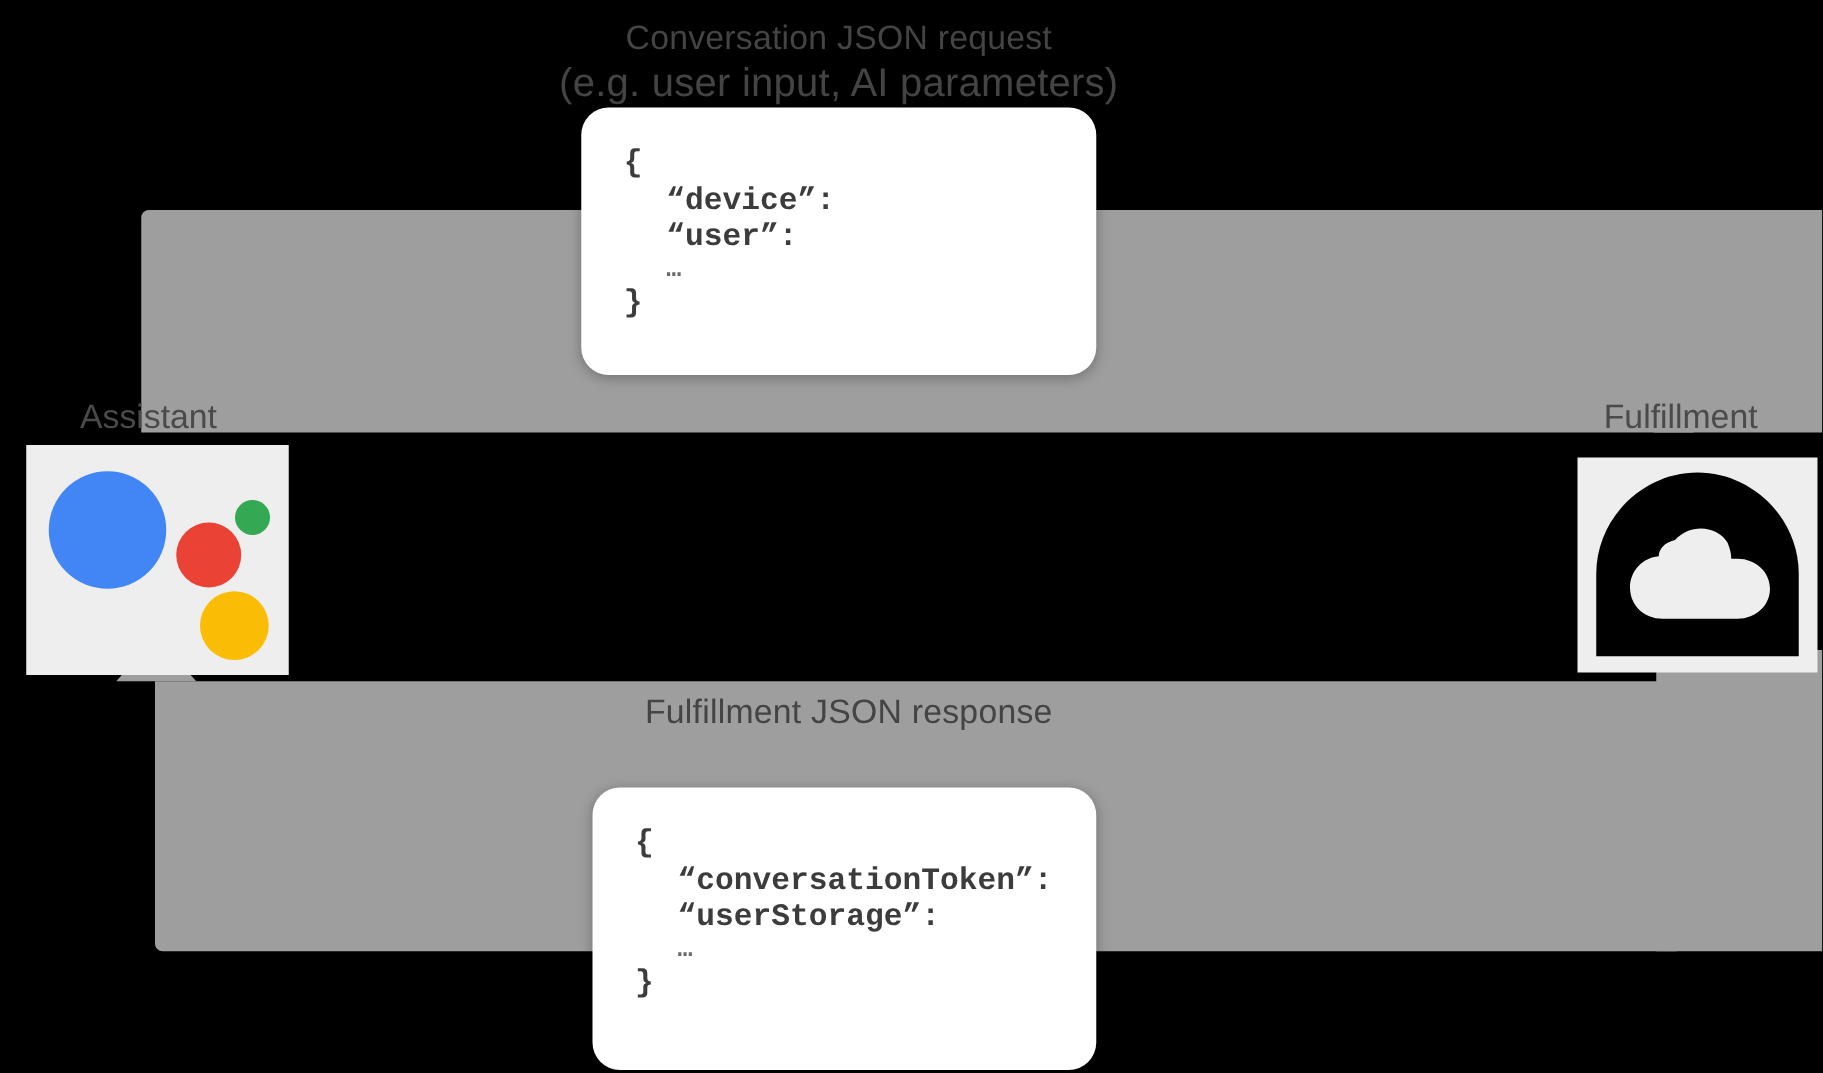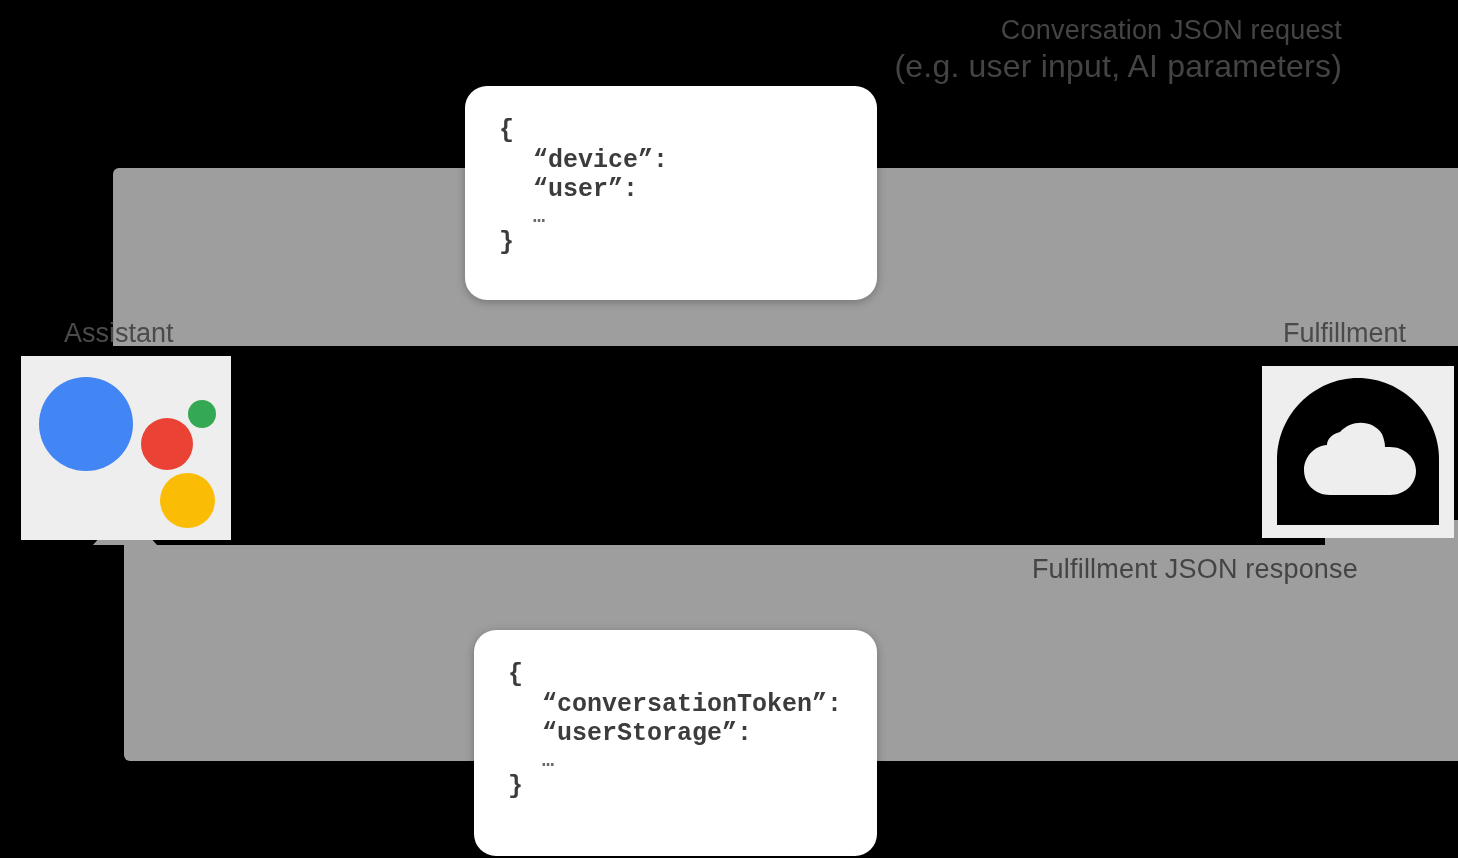--- a/index.html
+++ b/index.html
@@ -71,21 +71,21 @@
     width: 0;
     height: 0;
     border-left: 32px solid transparent;
     border-right: 32px solid transparent;
     border-bottom: 36px solid #9e9e9e;
   }
 
   
   .caption {
     position: absolute;
-    text-align: right;
+    text-align: center;
     color: #444444;
     font-family: "Liberation Sans", sans-serif;
     line-height: 1.22;
     white-space: nowrap;
     z-index: 6;
   }
   .caption .line1 {
     font-size: 27px;
     font-weight: 400;
     letter-spacing: 0.2px;

